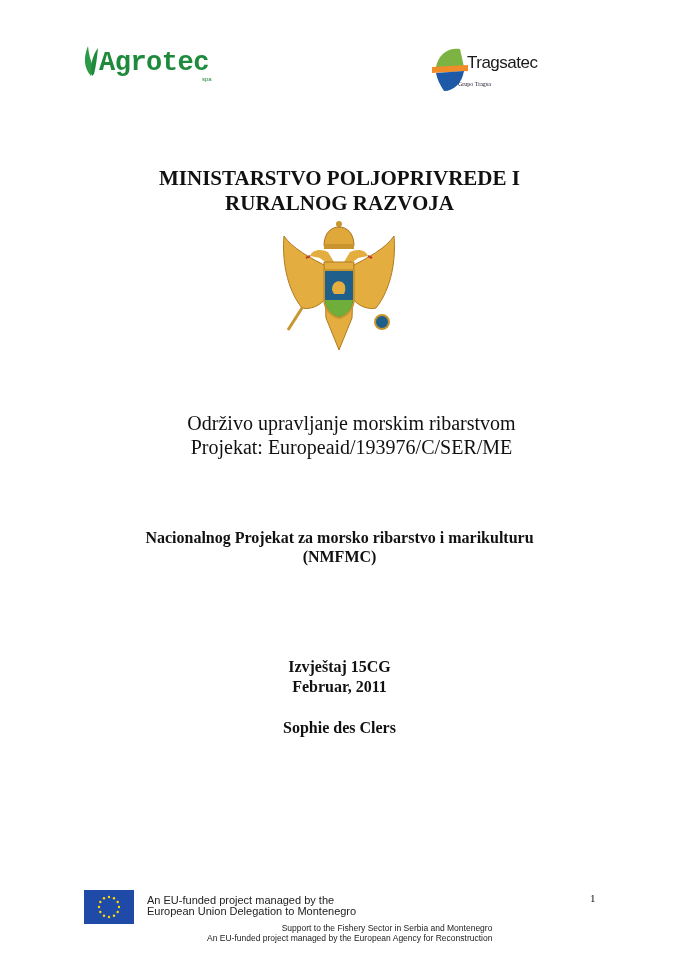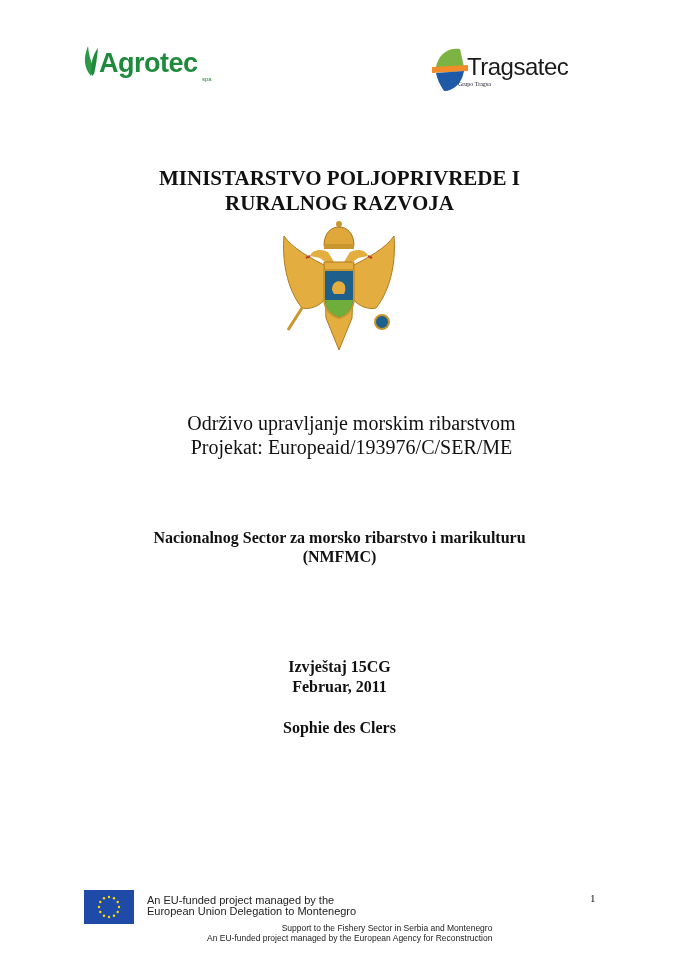--- a/index.html
+++ b/index.html
@@ -1,25 +1,25 @@
 <!DOCTYPE html>
 <html><head>
 <meta charset="utf-8">
 <style>
   html, body { margin:0; padding:0; background:#ffffff; }
   body { width:679px; height:960px; position:relative; overflow:hidden; font-family:"Liberation Serif", serif; color:#111; }
   .abs { position:absolute; }
   .center { left:0; width:679px; text-align:center; }
   
   .agrotec { left:82px; top:42px; width:140px; height:45px; }
-  .agrotec-text { position:absolute; left:17px; top:6px; font-family:Liberation Sans, sans-serif; font-weight:bold; font-size:27px; color:#1e8a3c; letter-spacing:-0.5px; }
+  .agrotec-text { position:absolute; left:17px; top:6px; font-family:Liberation Mono, monospace; font-weight:bold; font-size:27px; color:#1e8a3c; letter-spacing:-0.5px; }
   .agrotec-spa { position:absolute; left:120px; top:34px; font-family:"Liberation Sans", sans-serif; font-size:6px; color:#1e8a3c; }
   
   .tragsatec { left:430px; top:45px; width:120px; height:48px; }
-  .tragsatec-text { position:absolute; left:37px; top:8px; font-family:"Liberation Sans", sans-serif; font-size:24px; color:#1a1a1a; letter-spacing:-0.5px;text-align:right; }
+  .tragsatec-text { position:absolute; left:37px; top:8px; font-family:"Liberation Sans", sans-serif; font-size:17px; color:#1a1a1a; letter-spacing:-0.5px;text-align:right; }
   .tragsatec-sub { position:absolute; left:28px; top:36px; font-family:"Liberation Serif", serif; font-size:6px; color:#223; }
   .title { top:134px; font-weight:bold; font-size:21px; line-height:25px;margin-top:32px; }
   .emblem { left:280px; top:218px; width:118px; height:136px; }
   .subtitle { top:411px; font-size:20px; line-height:24px;margin-left:12px; }
   .heading { top:528px; font-weight:bold; font-size:16px; line-height:19px; }
   .report { top:657px; font-weight:bold; font-size:16px; line-height:20px; }
   .author { top:719px; font-weight:bold; font-size:16px; }
   .eu-flag { left:84px; top:890px; width:50px; height:34px; background:#1f4aa8; }
   .footer1 { left:147px; top:895px; font-family:"Liberation Sans", sans-serif; font-size:11px; line-height:11px; color:#222; }
   .footer2 { left:207px; top:923px; font-family:Liberation Sans, sans-serif; font-size:8.5px; line-height:10px; color:#222;text-align:right; }
@@ -77,21 +77,21 @@
     <circle cx="102" cy="104" r="7" fill="#1f5f8b" stroke="#c9952e" stroke-width="2"></circle>
   </svg>
 </div>
 
 <div class="abs center subtitle">
   <div>Održivo upravljanje morskim ribarstvom</div>
   <div>Projekat: Europeaid/193976/C/SER/ME</div>
 </div>
 
 <div class="abs center heading">
-  <div>Nacionalnog Sector za morsko ribarstvo i marikulturu</div>
+  <div>Nacionalnog Projekat za morsko ribarstvo i marikulturu</div>
   <div>(NMFMC)</div>
 </div>
 
 <div class="abs center report">
   <div>Izvještaj 15CG</div>
   <div>Februar, 2011</div>
 </div>
 <div class="abs center author">Sophie des Clers</div>
 
 <div class="abs eu-flag">

